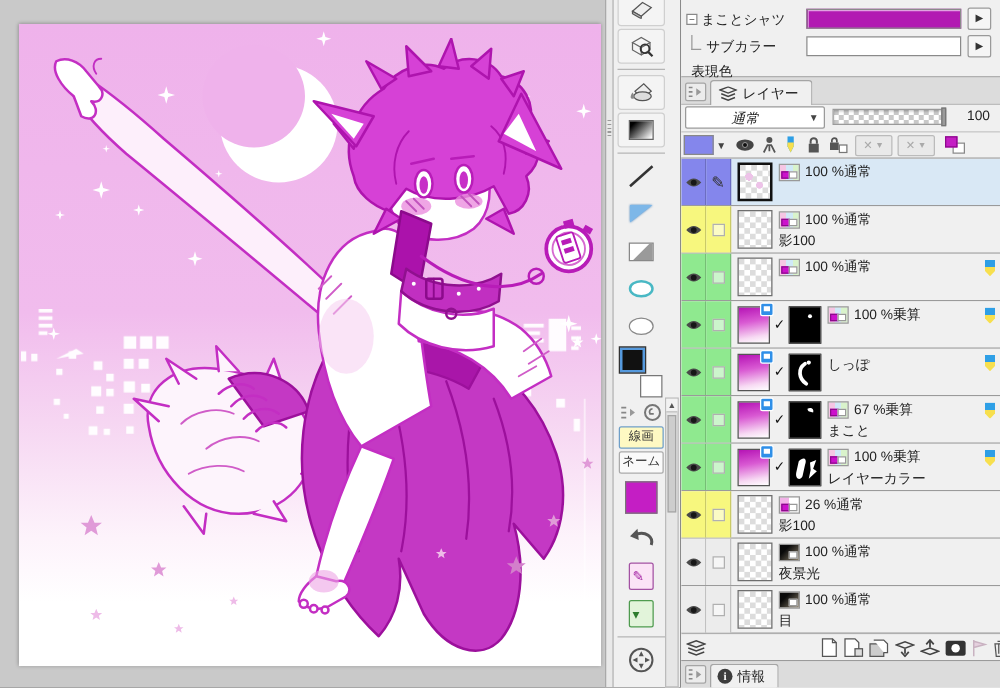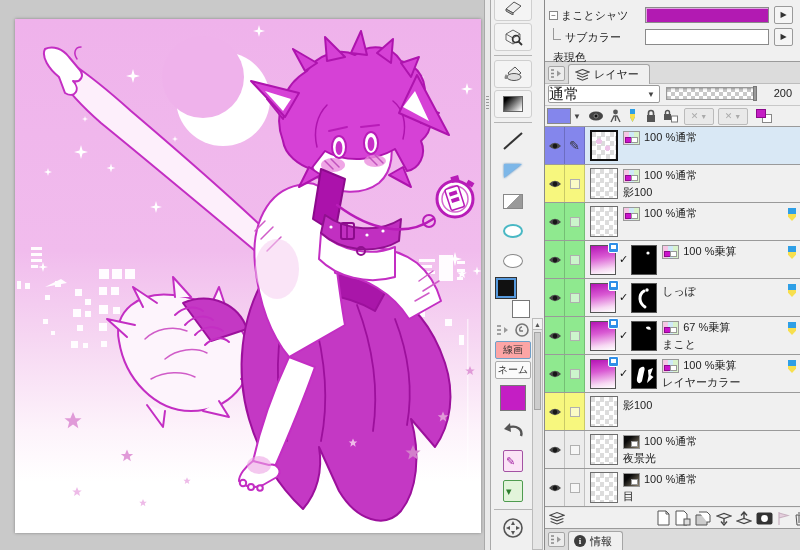--- a/index.html
+++ b/index.html
@@ -27,21 +27,21 @@
   .tri{width:0;height:0;border-left:18px solid #7db7e8;border-bottom:14px solid transparent;border-top:0 solid transparent;filter:drop-shadow(0 0 1px #3a7ab8);}
   .tone-sq{width:20px;height:15px;border:1px solid #888;background:linear-gradient(135deg,#fff 49%,#9a9a9a 51%);}
   .oval{width:20px;height:14px;border:2px solid #49b8c4;border-radius:50%;background:#fff;}
   .oval2{width:20px;height:14px;border:1px solid #888;border-radius:50%;background:#fff;}
   .fgbg{position:relative;width:34px;height:40px;margin:2px 0;}
   .fgbg .fg{position:absolute;left:0;top:0;width:20px;height:20px;background:#111;border:2px solid #5599dd;outline:1px solid #333;}
   .fgbg .bg{position:absolute;right:0;bottom:0;width:18px;height:18px;background:#fff;border:1px solid #777;}
   .mini-row{display:flex;gap:3px;align-items:center;margin:2px 0;}
   .wordbtn{width:36px;height:18px;font-size:10px;line-height:16px;text-align:center;background:#fafafa;
            border:1px solid #aaa;border-radius:2px;overflow:hidden;white-space:nowrap;margin:1px 0;color:#333;}
-  .wordbtn.sel{background:#fca5a5;border-color:#6f9fc8;}
+  .wordbtn.sel{background:#fef9c3;border-color:#6f9fc8;}
   .swatch-big{width:26px;height:26px;border:1px solid #777;margin:5px 0;}
   .page-ic{position:relative;width:20px;height:22px;border:1px solid #a352a3;background:#fbe3f6;border-radius:2px;}
   .page-ic.green{border-color:#4f9b4f;background:#e2f4da;}
   .page-ic .glyph{position:absolute;left:2px;top:4px;font-size:11px;}
   .tscroll{position:absolute;right:1px;top:318px;width:11px;height:232px;background:#e6e6e6;border:1px solid #bbb;}
   .tscroll .up{height:11px;background:#f2f2f2;border-bottom:1px solid #bbb;font-size:7px;text-align:center;color:#555;line-height:11px;}
   .tscroll .thumb{margin:2px 1px;height:78px;background:#cdcdcd;border:1px solid #a5a5a5;}
 
   
   .panel{position:absolute;left:545px;top:0;width:255px;height:550px;background:#f0f0f0;}
@@ -54,21 +54,21 @@
   .arrowbtn{position:absolute;left:229px;width:19px;height:18px;background:#f5f5f5;border:1px solid #9a9a9a;border-radius:2px;
             font-size:8px;color:#333;text-align:center;line-height:16px;}
   .tabbar{position:absolute;left:0;top:62px;width:255px;height:22px;background:#dcdcdc;border-bottom:1px solid #bdbdbd;}
   .pmenu{position:absolute;left:3px;top:4px;width:17px;height:15px;background:#ececec;border:1px solid #a5a5a5;border-radius:2px;
          display:flex;align-items:center;justify-content:center;}
   .tab{position:absolute;left:23px;top:2px;height:20px;padding:0 10px 0 6px;background:#f0f0f0;border:1px solid #a5a5a5;border-bottom:none;
        border-radius:3px 3px 0 0;display:flex;align-items:center;gap:4px;font-size:11px;}
   .blendrow{position:absolute;left:0;top:84px;width:255px;height:21px;background:#f0f0f0;}
   .dropdown{position:absolute;left:3px;top:1px;width:112px;height:18px;background:#fff;border:1px solid #9a9a9a;border-radius:2px;
             display:flex;align-items:center;}
-  .dropdown .dtext{flex:1;text-align:left;font-size:15px;}
+  .dropdown .dtext{flex:1;text-align:center;font-size:11px;font-style:italic;}
   .dropdown .darr{width:16px;font-size:8px;color:#444;text-align:center;}
   .opslider{position:absolute;left:121px;top:3px;width:91px;height:13px;border:1px solid #9a9a9a;
             background:repeating-conic-gradient(#fff 0 25%,#c9c9c9 0 50%) 0 0/8px 8px;box-shadow:inset 0 1px 2px rgba(0,0,0,.25);}
   .opslider .sthumb{position:absolute;right:-1px;top:-2px;width:4px;height:15px;background:#9a9a9a;border:1px solid #777;}
   .opval{position:absolute;right:8px;top:3px;font-size:11px;}
   .ltools{position:absolute;left:0;top:105px;width:255px;height:22px;border-top:1px solid #c8c8c8;border-bottom:1px solid #9a9a9a;
           background:#f0f0f0;display:flex;align-items:center;}
   .lswatchbtn{width:24px;height:16px;margin-left:2px;border:1px solid #888;background:#8486ec;}
   .lsarr{font-size:8px;color:#444;margin:0 4px 0 2px;}
   .lti{margin:0 3px;display:flex;align-items:center;}
@@ -457,21 +457,21 @@
     </div>
 
     <div class="blendrow">
       <div class="dropdown">
         <span class="dtext">通常</span>
         <span class="darr">▼</span>
       </div>
       <div class="opslider">
           <div class="sthumb"></div>
         </div>
-      <span class="opval">200</span>
+      <span class="opval">100</span>
     </div>
 
     <div class="ltools">
       <div class="lswatchbtn" style="background: rgb(132, 134, 236);"></div>
       <span class="lsarr">▼</span>
       <span class="lti">
         <svg width="16" height="12" viewBox="0 0 16 12">
             <ellipse cx="8" cy="6" rx="7" ry="4.5" fill="#444"></ellipse>
             <circle cx="8" cy="6" r="2" fill="#111" stroke="#999" stroke-width=".8"></circle>
           </svg>
@@ -728,20 +728,27 @@
               </svg>
             </div>
             <div class="cell">
               <span class="chkbox"></span>
             </div>
           </div>
           <div class="thumbs">
             <div class="cthumb"></div>
           </div>
           <div class="meta">
+            <div class="l1">
+              <span class="cicon pink">
+                <span class="sq1"></span>
+                <span class="sq2"></span>
+              </span>
+              <span class="plabel">26 %通常</span>
+            </div>
             <div class="nm">影100</div>
           </div>
         </div>
         <div class="lrow">
           <div class="band band-none">
             <div class="cell">
               <svg width="14" height="10" viewBox="0 0 14 10">
                 <path d="M1 5 Q7 -1.5 13 5 Q7 11.5 1 5 Z" fill="#4a4a4a"></path>
                 <circle cx="7" cy="5" r="2.3" fill="#171717"></circle>
               </svg>

